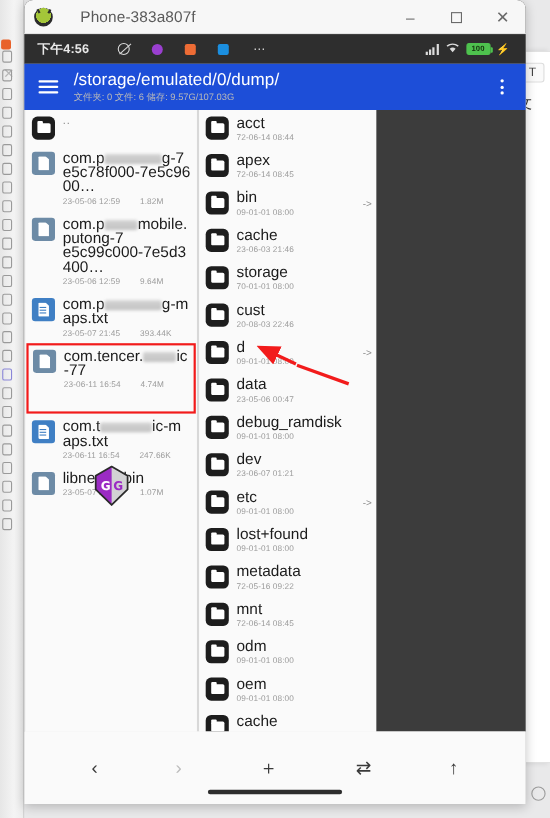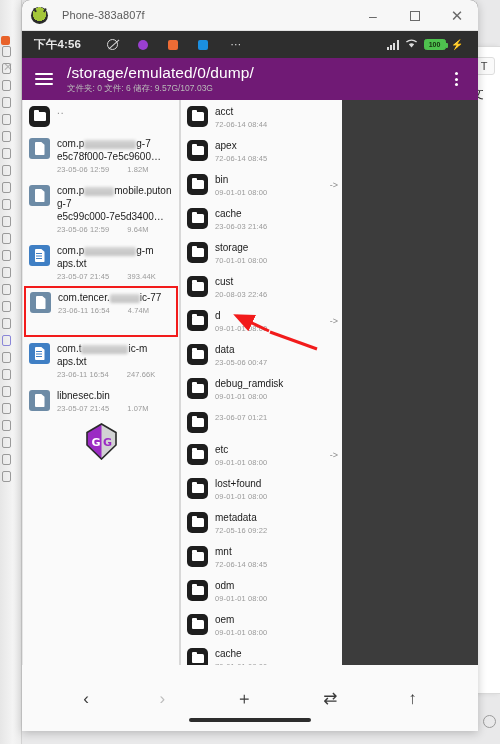--- a/index.html
+++ b/index.html
@@ -68,21 +68,21 @@
     background: radial-gradient(circle at 50% 42%, #a4c639 0 52%, #2b2b2b 53% 100%);
     position: relative; flex: none;
   }
   .app-icon::before, .app-icon::after {
     content: ""; position: absolute; top: 1px; width: 1.5px; height: 4px;
     background: #2b2b2b; transform-origin: bottom;
   }
   .app-icon::before { left: 4px; transform: rotate(-28deg); }
   .app-icon::after  { right: 4px; transform: rotate(28deg); }
   .win-title {
-    margin-left: 14px; font-size: 11px; color: #5a5a5a; letter-spacing: .1px;
+    margin-left: 25px; font-size: 14px; color: #5a5a5a; letter-spacing: .1px;
   }
   .win-ctrls { position: absolute; right: 0; top: 0; height: 31px; display: flex; }
   .win-ctrls > div {
     width: 42px; height: 31px; display: flex; align-items: center; justify-content: center;
     color: #6a6a6a;
   }
   .ctl-min { font-size: 14px; }
   .ctl-max span { display: block; width: 10px; height: 10px; border: 1.3px solid #6a6a6a; }
   .ctl-close { font-size: 15px; }
 
@@ -125,21 +125,21 @@
     display: flex; align-items: center; justify-content: center; position: relative;
   }
   .sb-batt::after {
     content: ""; position: absolute; right: -3px; top: 3px; width: 2px; height: 5px;
     background: #4ec24e; border-radius: 0 1px 1px 0;
   }
   .sb-bolt { font-size: 10px; color: #f5f5a0; }
 
   
   .appbar {
-    height: 42px; background: #701a75; display: flex; align-items: center;
+    height: 42px; background: #1d4ed8; display: flex; align-items: center;
     padding: 0 14px 0 13px; color: #fff;
   }
   .hamburger { width: 18px; flex: none; }
   .hamburger i { display: block; height: 2px; background: #fff; margin: 3.4px 0; border-radius: 1px; }
   .appbar-text { margin-left: 14px; flex: 1; min-width: 0; }
   .path-title { font-size: 15.5px; font-weight: 400; letter-spacing: .1px; white-space: nowrap; }
   .path-sub { font-size: 8.5px; color: #b9b9b9; margin-top: 1px; white-space: nowrap; }
   .kebab { width: 16px; text-align: center; flex: none; }
   .kebab i { display: block; width: 3px; height: 3px; background: #fff; border-radius: 50%; margin: 2.6px auto; }
 
@@ -192,21 +192,21 @@
     position: absolute; left: 7px; top: 8px; width: 6px; height: 1px;
     background: #3f7fc4; box-shadow: 0 2.5px 0 #3f7fc4, 0 5px 0 #3f7fc4;
     z-index: 2;
   }
 
   .rtext { margin-left: 7px; min-width: 0; flex: 1; }
   .rname {
     font-size: 10.5px; color: #1b1b1b; line-height: 12.5px;
     word-break: break-all;
   }
-  .rname.big { font-size: 10px; line-height: 13px; }
+  .rname.big { font-size: 14px; line-height: 13px; }
   .rmeta { font-size: 7.5px; color: #9a9a9a; margin-top: 2px; letter-spacing: .1px; }
   .rmeta .sz { margin-left: 18px; }
   .rlink { font-size: 9px; color: #8c8c8c; align-self: center; margin-left: 3px; flex: none; }
   .redact {
     display: inline-block; vertical-align: middle;
     background: linear-gradient(180deg,#d3d3d3,#c2c2c2);
     filter: blur(1.6px); border-radius: 2px; height: 9px;
   }
   .dots-nm { letter-spacing: 1px; color: #8a8a8a; font-size: 10px; }
 
@@ -457,20 +457,21 @@
             <div class="row">
               <div class="ic ic-folder-dark"></div>
               <div class="rtext">
                 <div class="rname big">debug_ramdisk</div>
                 <div class="rmeta">09-01-01 08:00</div>
               </div>
             </div>
             <div class="row">
               <div class="ic ic-folder-dark"></div>
               <div class="rtext">
+                <div class="rname big">dev</div>
                 <div class="rmeta">23-06-07 01:21</div>
               </div>
             </div>
             <div class="row">
               <div class="ic ic-folder-dark"></div>
               <div class="rtext">
                 <div class="rname big">etc</div>
                 <div class="rmeta">09-01-01 08:00</div>
               </div>
               <div class="rlink">-&gt;</div>

